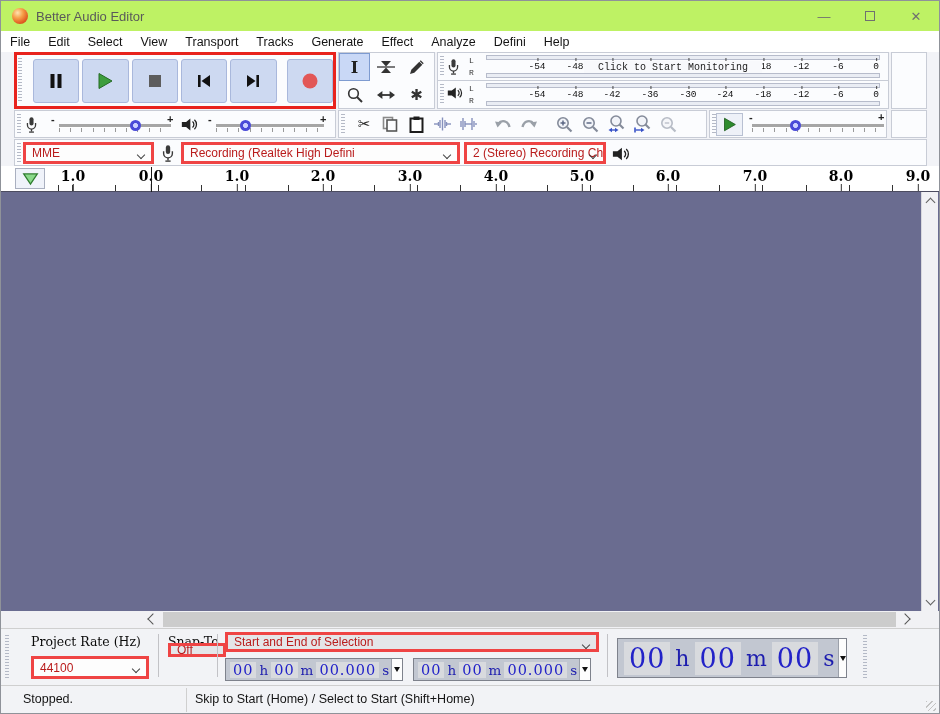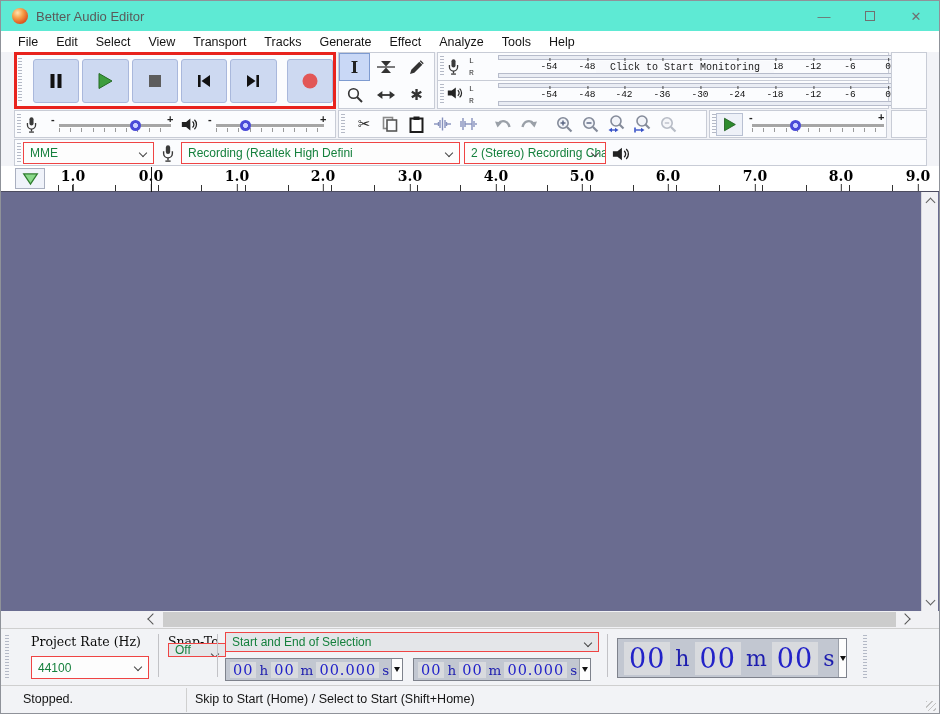--- a/index.html
+++ b/index.html
@@ -1,29 +1,29 @@
 <!DOCTYPE html>
 <html><head>
 <meta charset="utf-8">
 <style>
   * { margin:0; padding:0; box-sizing:border-box; }
   html,body { width:940px; height:714px; font-family:"Liberation Sans",sans-serif; background:#fff; }
   .app { position:relative; width:940px; height:714px; border:1px solid #8f9299; background:#fff; overflow:hidden; }
 
   
-  .titlebar { position:absolute; left:0; top:0; width:100%; height:30px; background:#5eead4; display:flex; align-items:center;text-align:center; }
+  .titlebar { position:absolute; left:0; top:0; width:100%; height:30px; background:#bef264; display:flex; align-items:center;text-align:center; }
   .app-icon { width:16px; height:16px; margin-left:11px; border-radius:50%;
     background:radial-gradient(circle at 35% 30%, #ffe2b0 0%, #f6a049 35%, #e05a22 70%, #b93a14 100%); }
   .title-text { margin-left:8px; font-size:13px; color:#5a5a5a; }
   .win-controls { margin-left:auto; display:flex; height:100%; }
   .win-btn { width:46px; height:100%; display:flex; align-items:center; justify-content:center; color:#707070; font-size:13px; }
   .max-glyph { width:10px; height:10px; border:1px solid #707070; display:block; }
 
   
-  .menubar { position:absolute; left:0; top:30px; width:100%; height:21px; background:#fff; display:flex; align-items:center; padding-left:8px; }
+  .menubar { position:absolute; left:0; top:30px; width:100%; height:21px; background:#fff; display:flex; align-items:center; padding-left:0; }
   .menu-item { padding:0 9px; font-size:12.5px; color:#141414; }
 
   
   .dock { position:absolute; left:0; top:51px; width:100%; height:114px; background:#f2f3f7; }
   .panel { position:absolute; background:#fbfcfe; border:1px solid #c8ccd6; }
   .grip { position:absolute; left:2px; top:3px; bottom:3px; width:4px;
     background-image:repeating-linear-gradient(to bottom,#b4b9c6 0 1px,transparent 1px 3px); }
 
   
   .transport { left:13px; top:0; width:322px; height:57px; border:3px solid #e8231d; display:flex; align-items:center; padding-left:10px; gap:3px; }
@@ -35,21 +35,21 @@
   .tool-btn { display:flex; align-items:center; justify-content:center; border:1px solid transparent; color:#3a3a3a; }
   .tool-btn.sel { background:#c9d8f6; border-color:#7e9bd0; }
   .ibeam { font-family:"DejaVu Serif",serif; font-weight:bold; font-size:16px; color:#222; }
   .star { font-size:15px; color:#333; }
 
   
   .meter { left:436px; top:0; width:452px; height:29px; }
   .meter.play-m { top:28px; }
   .m-icon { position:absolute; left:9px; top:5px; }
   .lr { position:absolute; left:31px; top:2px; font-size:8px; line-height:12px; color:#333; font-family:"Liberation Mono",monospace; }
-  .meter-area { position:absolute; left:58px; top:0; width:400px; height:27px; }
+  .meter-area { position:absolute; left:46px; top:0; width:400px; height:27px; }
   .mtrack { position:absolute; left:2px; right:4px; height:5px; background:#eaedf4; border:1px solid #b7bccb; }
   .mtrack.top { top:2px; } .mtrack.bot { bottom:2px; }
   .mscale { position:absolute; left:0; top:8px; width:100%; height:12px; }
   .mlabel { position:absolute; transform:translateX(-50%); font-family:"Liberation Mono",monospace; font-size:9.5px; color:#111; }
   .mlabel::before { content:""; position:absolute; left:50%; top:-3px; width:1px; height:3px; background:#444; }
   .monitor { position:absolute; left:100px; top:0; width:178px; height:12px; background:#f8f9fc; display:flex; align-items:center; justify-content:center;
     font-family:"Liberation Mono",monospace; font-size:10px; color:#222; white-space:nowrap; }
 
   
   .mixer { left:13px; top:58px; width:322px; height:28px; }
@@ -68,21 +68,21 @@
   
   .speed { left:708px; top:58px; width:178px; height:28px; }
   .ps-btn { position:absolute; left:6px; top:2px; width:27px; height:23px; background:#eef1f8; border:1px solid #b8c0d2; display:flex; align-items:center; justify-content:center; }
 
   
   .spacer1 { left:890px; top:0; width:36px; height:57px; }
   .spacer2 { left:890px; top:58px; width:36px; height:28px; }
 
   
   .device { left:13px; top:87px; width:913px; height:27px; }
-  .combo { position:absolute; top:2px; height:22px; border:1px solid #ef4444; background:#fdfdfd; font-size:12px; color:#15803d;
+  .combo { position:absolute; top:2px; height:22px; border:3px solid #ef4444; background:#fdfdfd; font-size:12px; color:#b91c1c;
     display:flex; align-items:center; padding:0 20px 0 6px; white-space:nowrap; overflow:hidden; }
   .combo.gray { background:#e4e6e9; }
   .chev { position:absolute; right:7px; top:7px; width:6px; height:6px; border-right:1.4px solid #444; border-bottom:1.4px solid #444; transform:rotate(45deg); }
   .d-icon { position:absolute; top:4px; }
 
   
   .timelinebar { position:absolute; left:0; top:165px; width:100%; height:26px; background:#fff; border-bottom:1px solid #4c4c60; }
   .tl-btn { position:absolute; left:14px; top:2px; width:30px; height:21px; background:#f0f3fa; border:1px solid #aab0c0; display:flex; align-items:center; justify-content:center; }
   .ruler { position:absolute; left:46px; right:15px; top:0; bottom:0; }
   .ruler::after { content:""; position:absolute; left:0; right:0; bottom:0; height:6px;
@@ -152,21 +152,21 @@
   <div class="menubar">
     <span class="menu-item">File</span>
     <span class="menu-item">Edit</span>
     <span class="menu-item">Select</span>
     <span class="menu-item">View</span>
     <span class="menu-item">Transport</span>
     <span class="menu-item">Tracks</span>
     <span class="menu-item">Generate</span>
     <span class="menu-item">Effect</span>
     <span class="menu-item">Analyze</span>
-    <span class="menu-item">Tools</span>
+    <span class="menu-item">Defini</span>
     <span class="menu-item">Help</span>
   </div>
 
   <div class="dock">
 
     <div class="panel transport">
       <div class="grip" style="left:1px;"></div>
       <div class="t-btn" style="margin-left:6px;">
         <svg width="16" height="16" viewBox="0 0 16 16">
             <rect x="2.5" y="1" width="4" height="14" fill="#111"></rect>

